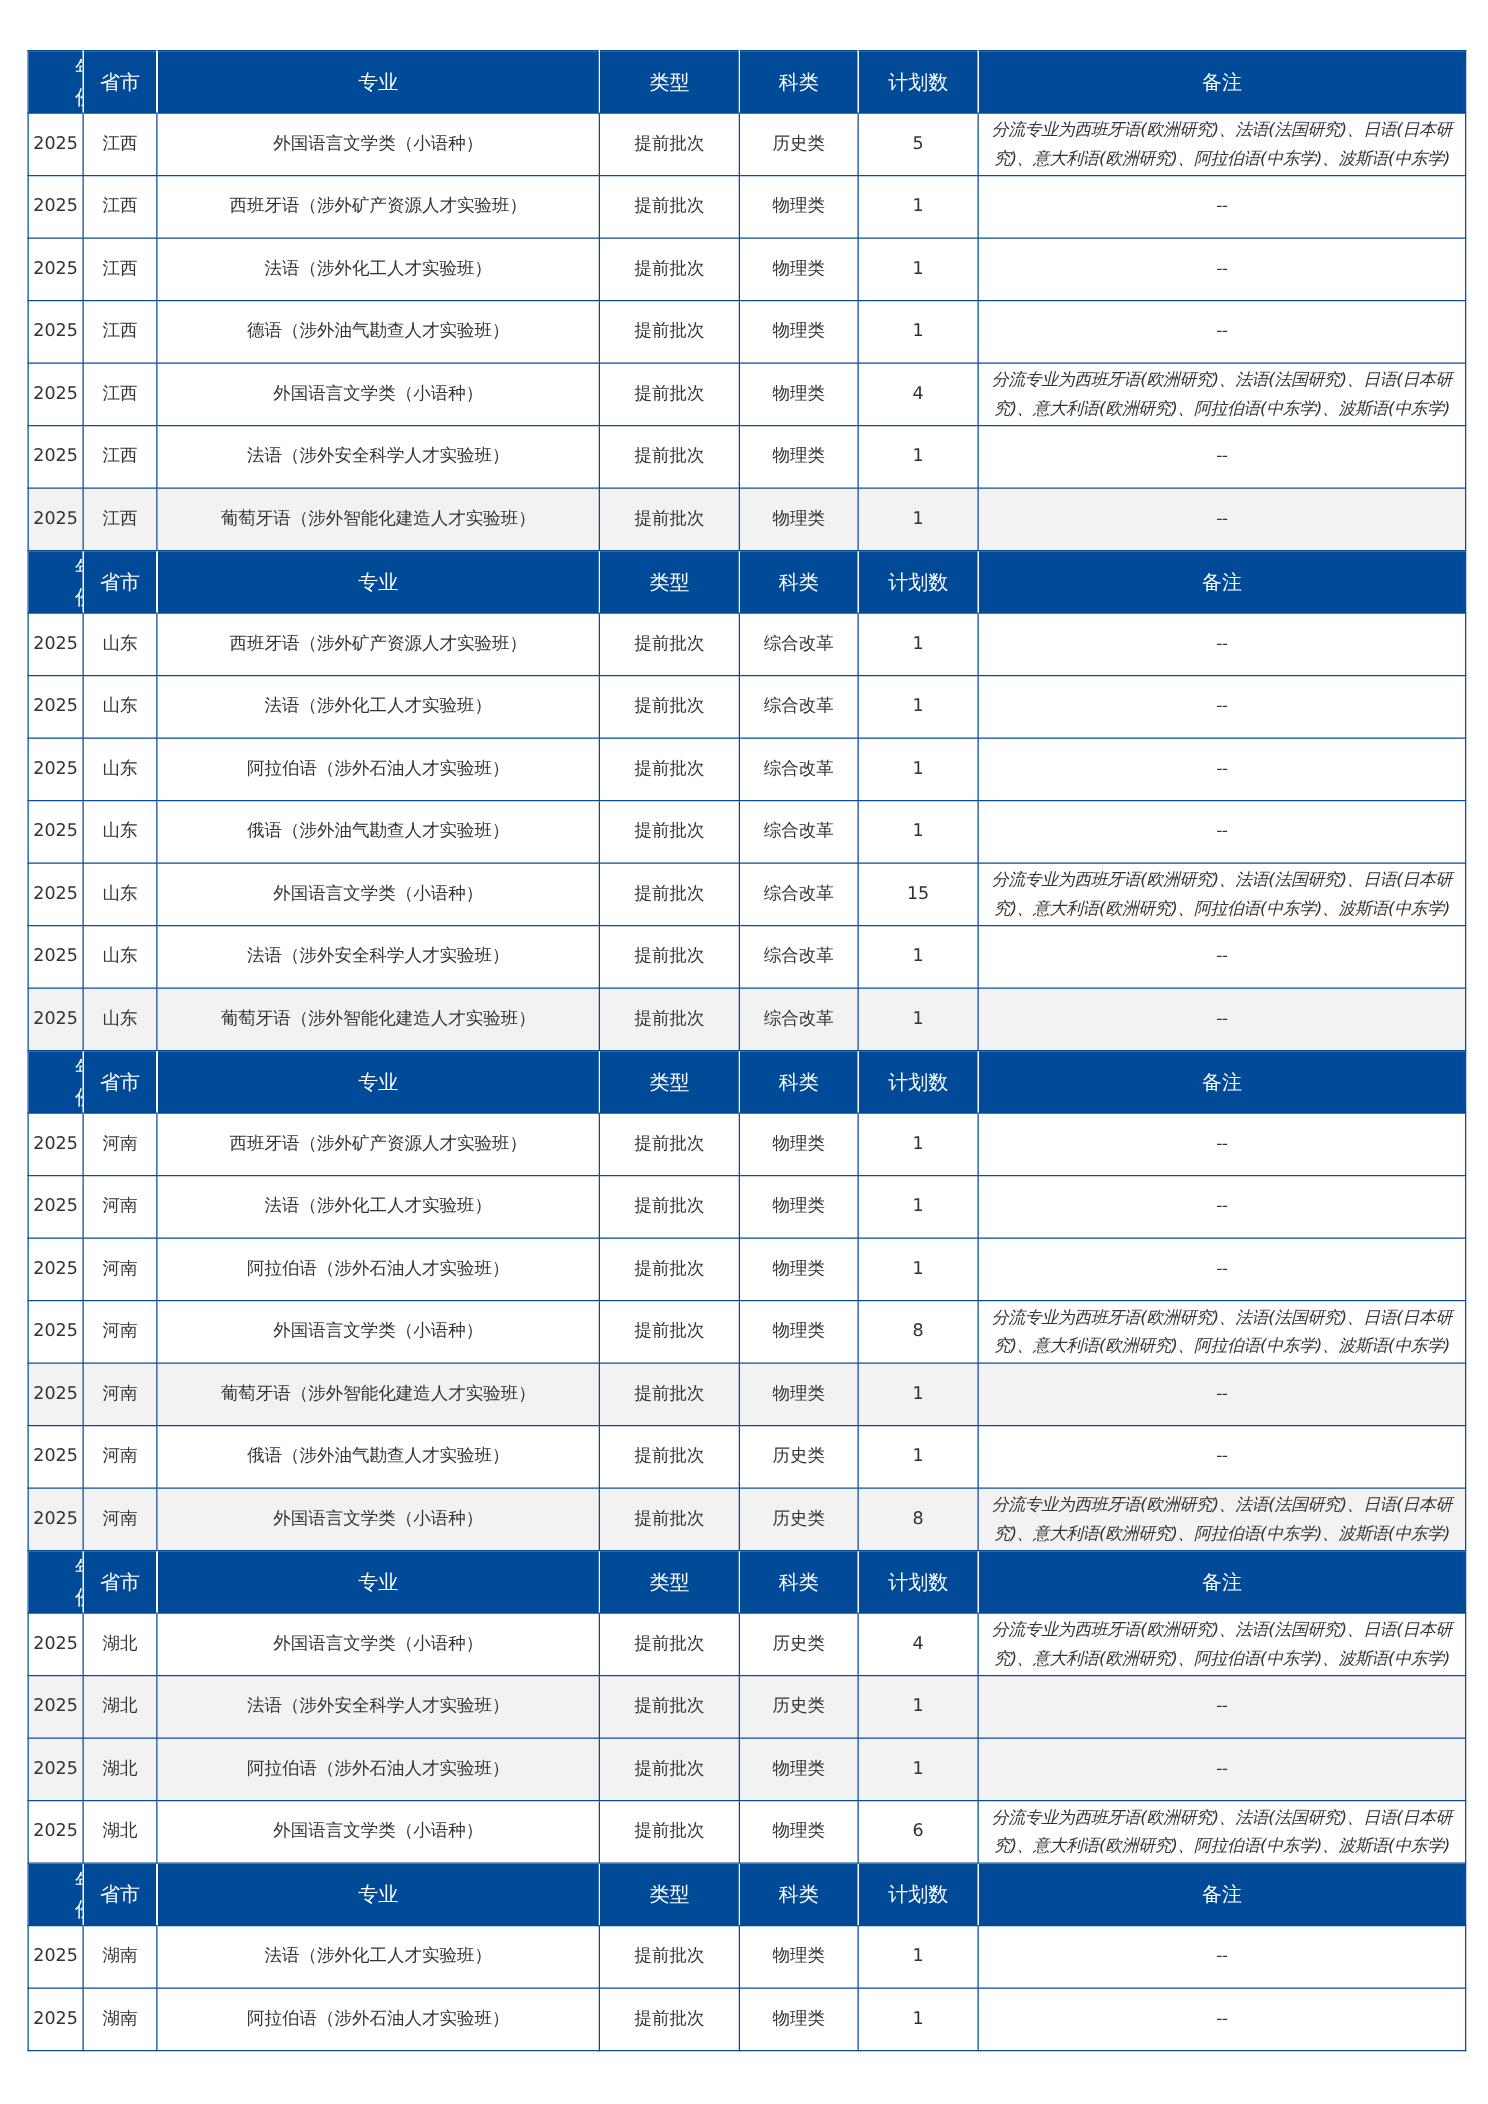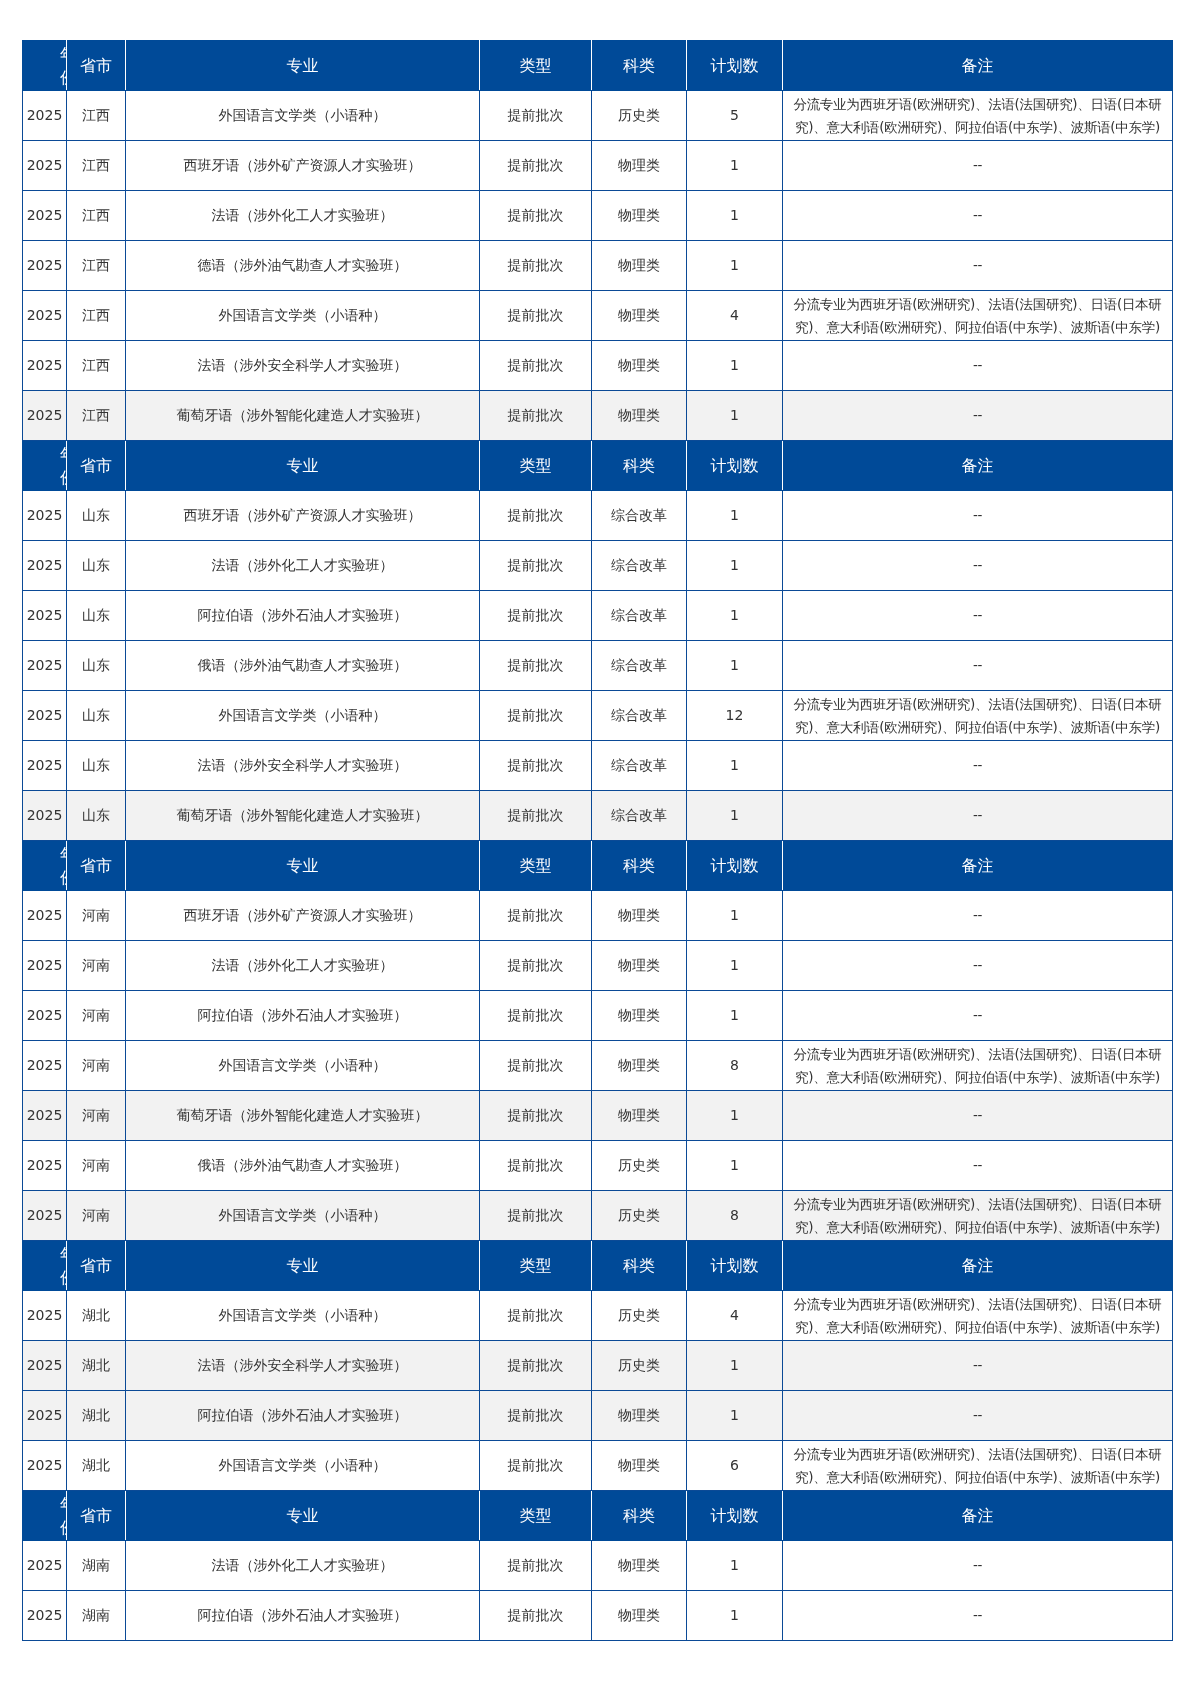--- a/index.html
+++ b/index.html
@@ -9,21 +9,21 @@
          border-collapse: collapse; table-layout: fixed; }
   #tbl td { border: 1px solid #0b4a96; text-align: center; vertical-align: middle;
             height: 49px; padding: 0 2px; font-size: 14px; color: #333333; line-height: 23px;
             overflow: hidden; }
   #tbl tr.hdr td { background: #004a98; color: #ffffff; font-size: 16px;
                    border-left: 1px solid #ffffff; border-right: 1px solid #ffffff;
                    border-top: 1px solid #004a98; border-bottom: 1px solid #004a98; }
   #tbl tr.hdr td:first-child { border-left-color: #004a98; padding-left: 37px; }
   #tbl tr.hdr td:last-child { border-right-color: #004a98; }
   #tbl tr.gray td { background: #f2f2f2; }
-  #tbl td.note { font-size: 13.5px; letter-spacing: -0.3px; padding: 0 3px; }
+  #tbl td.note { font-size: 13.5px; letter-spacing: -0.3px; padding: 0 3px; font-style: italic; }
 </style>
 </head>
 <body>
 
 <table id="tbl">
   <colgroup>
     <col style="width:44px">
       <col style="width:59px">
       <col style="width:354px">
     <col style="width:112px">
@@ -148,21 +148,21 @@
     <td>综合改革</td>
     <td>1</td>
     <td class="note">--</td>
   </tr>
       <tr>
     <td>2025</td>
     <td>山东</td>
     <td>外国语言文学类（小语种）</td>
     <td>提前批次</td>
     <td>综合改革</td>
-    <td>12</td>
+    <td>15</td>
     <td class="note">分流专业为西班牙语(欧洲研究)、法语(法国研究)、日语(日本研究)、意大利语(欧洲研究)、阿拉伯语(中东学)、波斯语(中东学)</td>
   </tr>
       <tr>
     <td>2025</td>
     <td>山东</td>
     <td>法语（涉外安全科学人才实验班）</td>
     <td>提前批次</td>
     <td>综合改革</td>
     <td>1</td>
     <td class="note">--</td>

